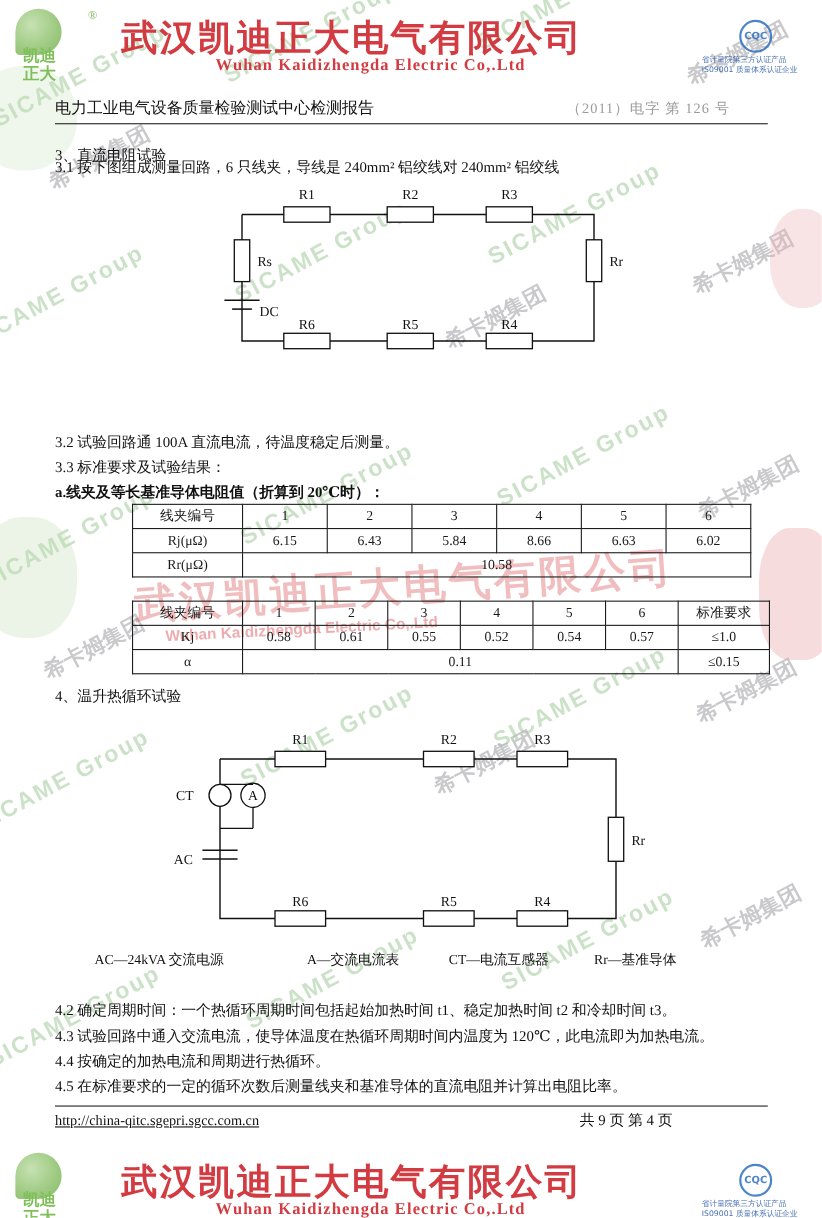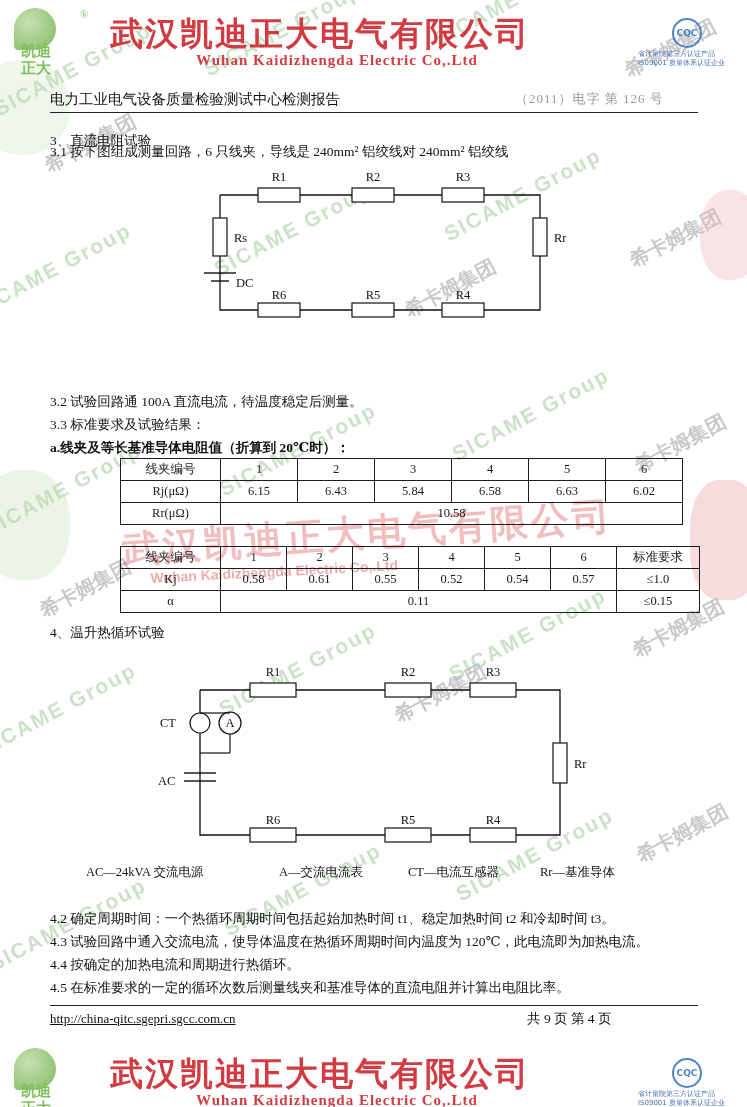--- a/index.html
+++ b/index.html
@@ -329,21 +329,21 @@
         <td style="width:72px;">3</td>
         <td style="width:72px;">4</td>
         <td style="width:72px;">5</td>
         <td style="width:72px;">6</td>
       </tr>
       <tr>
         <td>Rj(μΩ)</td>
         <td>6.15</td>
         <td>6.43</td>
         <td>5.84</td>
-        <td>6.58</td>
+        <td>8.66</td>
         <td>6.63</td>
         <td>6.02</td>
       </tr>
       <tr>
         <td>Rr(μΩ)</td>
         <td colspan="6">10.58</td>
       </tr>
     </tbody>
       </table>
 

